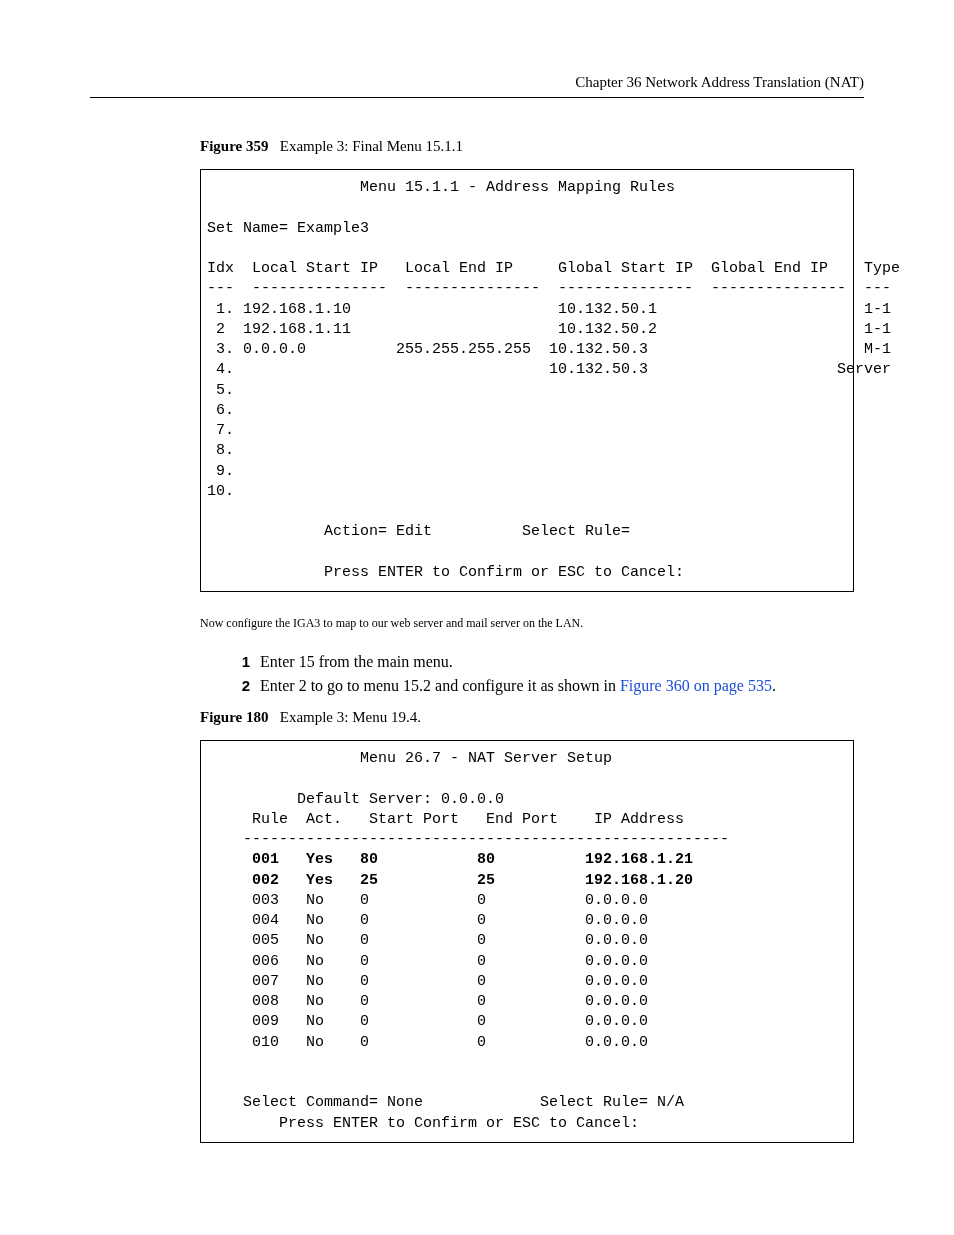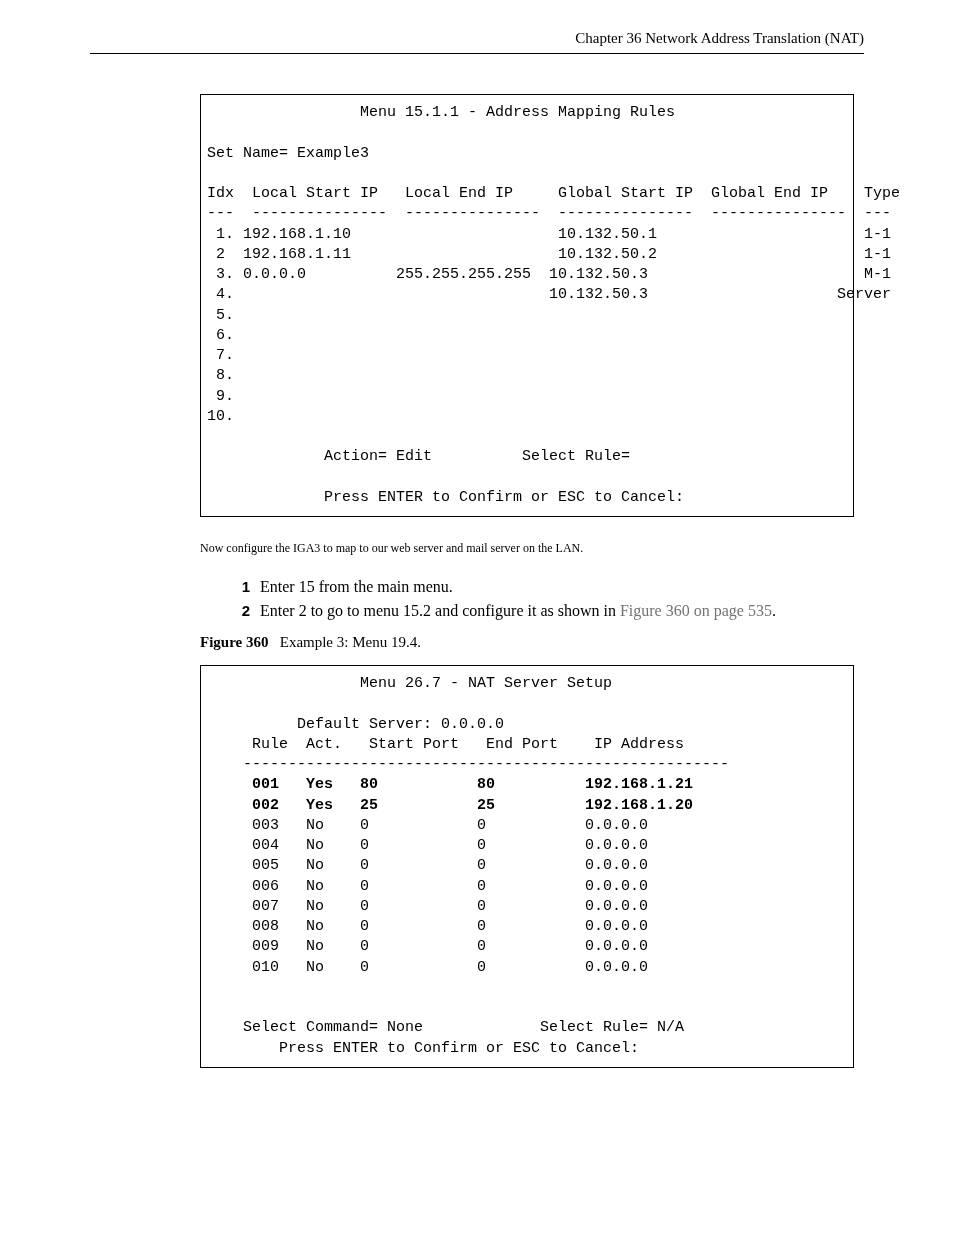--- a/index.html
+++ b/index.html
@@ -4,21 +4,21 @@
 <style>
   body {
     margin: 0;
     padding: 0;
     background: #fff;
     font-family: "Times New Roman", Times, serif;
     color: #000;
     width: 954px;
   }
   .page {
-    padding: 30px 90px 30px 90px;
+    padding: 74px 90px 30px 90px;
     box-sizing: border-box;
   }
   .chapter-header {
     text-align: right;
     font-size: 15px;
     margin-bottom: 6px;
   }
   .top-rule {
     border: none;
     border-top: 1.5px solid #000;
@@ -43,31 +43,34 @@
     font-size: 12px;
     margin: 24px 0 14px 110px;
   }
   .step-list {
     margin-left: 140px;
     font-size: 16px;
     margin-top: 22px;
   }
   .step-row { margin: 6px 0; }
   .step-num { font-family: Arial, Helvetica, sans-serif; font-weight: bold; min-width: 20px; display:inline-block; text-align:right; margin-right:10px; font-size:15px;}
-  a.xref { color: #737373; text-decoration: none; }
+  a.xref { color: #1d4ed8; text-decoration: none; }
   .bold { font-weight: bold; margin-top: 36px; }
 </style>
 </head>
 <body>
 
 <div class="page">
 
   <div class="chapter-header">Chapter 36 Network Address Translation (NAT)</div>
   <hr class="top-rule">
 
+  <div class="fig-caption">
+    <b>Figure 359</b>&nbsp;&nbsp;&nbsp;<span>Example 3: Final Menu 15.1.1</span>
+  </div>
 
   <div class="terminal-box">                 Menu 15.1.1 - Address Mapping Rules
 
 Set Name= Example3
 
 Idx  Local Start IP   Local End IP     Global Start IP  Global End IP    Type
 ---  ---------------  ---------------  ---------------  ---------------  ---
  1. 192.168.1.10                       10.132.50.1                       1-1
  2  192.168.1.11                       10.132.50.2                       1-1
  3. 0.0.0.0          255.255.255.255  10.132.50.3                        M-1
@@ -88,21 +91,21 @@
   <div class="step-list">
     <div class="step-row">
       <span class="step-num">1</span><span>Enter 15 from the main menu.</span>
     </div>
     <div class="step-row">
       <span class="step-num">2</span><span>Enter 2 to go to menu 15.2 and configure it as shown in </span><a href="#" class="xref">Figure 360 on page 535</a><span>.</span>
     </div>
   </div>
 
   <div class="fig-caption">
-    <b>Figure 360</b>&nbsp;&nbsp;&nbsp;<span>Example 3: Menu 19.4.</span>
+    <b>Figure 180</b>&nbsp;&nbsp;&nbsp;<span>Example 3: Menu 19.4.</span>
   </div>
 
   <div class="terminal-box"><span>                 Menu 26.7 - NAT Server Setup
 
           Default Server: 0.0.0.0
      Rule  Act.   Start Port   End Port    IP Address
     ------------------------------------------------------
 </span><span class="bold">     001   Yes   80           80          192.168.1.21
      002   Yes   25           25          192.168.1.20
 </span><span>     003   No    0            0           0.0.0.0

